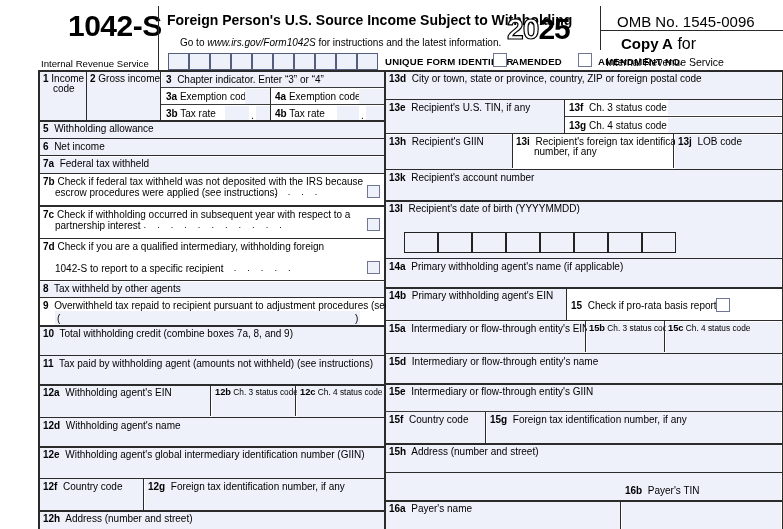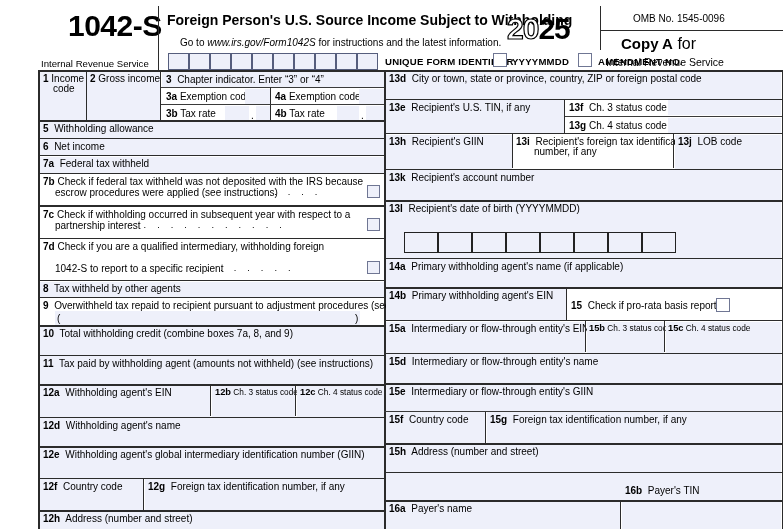--- a/index.html
+++ b/index.html
@@ -67,21 +67,21 @@
   .hdr-sub { font-size: 10px; font-weight: normal; }
   .hdr-sub i { font-style: italic; }
   .ufi-caps { font-size: 9.6px; font-weight: bold; letter-spacing: 0.2px; }
   .yr-hollow {
     font-size: 30px; font-weight: bold;
     color: #ffffff;
     -webkit-text-stroke: 1.2px #000;
     letter-spacing: -1px;
   }
   .yr-solid { font-size: 30px; font-weight: bold; color: #000; letter-spacing: -1px; }
-  .omb { font-size: 10px; margin-left: 16px; }
+  .omb { font-size: 15px; }
   .copya { font-size: 15px; font-weight: bold; }
   .irsline { font-size: 10.5px; }
   
   .ufibox {
     position: absolute; top: 0;
     width: 21px; height: 17px;
     border: 1px solid #565e7d;
     background: #eef0fa;
   }
   
@@ -118,21 +118,21 @@
     <div class="ufibox" style="left:63px;"></div>
     <div class="ufibox" style="left:84px;"></div>
     <div class="ufibox" style="left:105px;"></div>
     <div class="ufibox" style="left:126px;"></div>
     <div class="ufibox" style="left:147px;"></div>
     <div class="ufibox" style="left:168px;"></div>
     <div class="ufibox" style="left:189px;"></div>
   </div>
   <div class="abs ufi-caps" style="left:385px; top:56px;">UNIQUE FORM IDENTIFIER</div>
   <div class="chkw" style="left:493px; top:53px;"></div>
-  <div class="abs ufi-caps" style="left:512px; top:56px;">YYYYMMDD</div>
+  <div class="abs ufi-caps" style="left:512px; top:56px;">AMENDED</div>
   <div class="chkw" style="left:578px; top:53px;"></div>
   <div class="abs ufi-caps" style="left:598px; top:56px;text-align:right;">AMENDMENT NO.</div>
 
   <div class="abs" style="left:507px; top:12px;">
     <span class="yr-hollow">20</span><span class="yr-solid">25</span>
   </div>
 
   <div class="vr" style="left:600px; top:6px; width:1.4px; height:44px;"></div>
 
   <div class="abs omb" style="left:617px; top:13px;">OMB No. 1545-0096</div>

